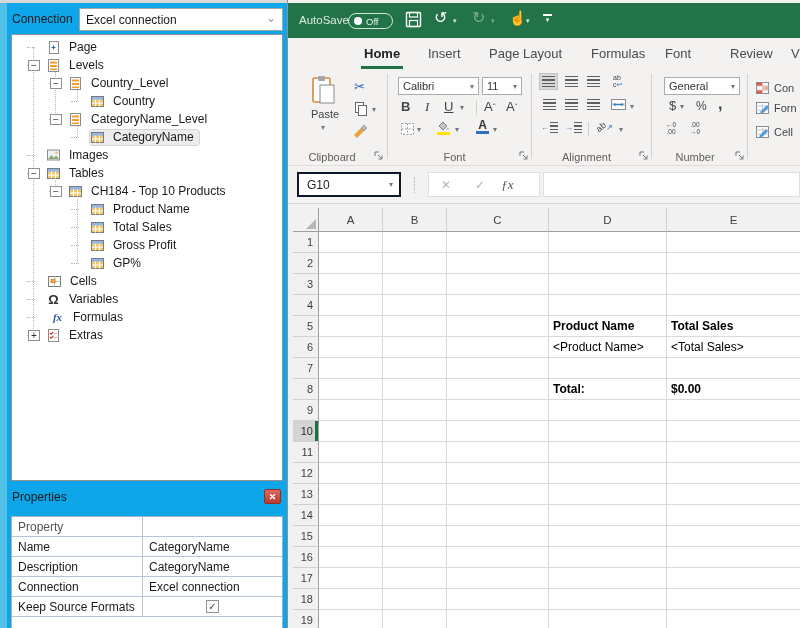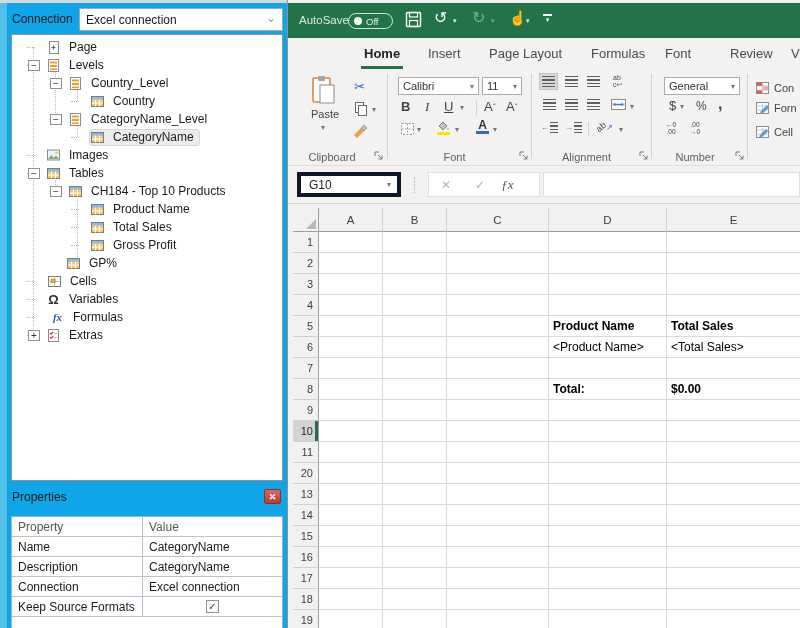--- a/index.html
+++ b/index.html
@@ -68,21 +68,21 @@
   .und { text-decoration:underline; font-size:13px; }
   .hl { width:13px; height:11px; background:repeating-linear-gradient(to bottom,#5f5f5f 0 1.4px,transparent 1.4px 3.4px); }
   .hl.sm { width:8px; }
   .actbox { background:#d8d8d8; outline:1px solid #c3c3c3; padding:2px; }
   .vdiv { position:absolute; width:1px; background:#d0d0d0; }
   .dec { font-size:6.5px; line-height:6.5px; color:#444; text-align:center; }
   .swatch { display:block; width:13px; height:3px; margin-top:0px; }
   .stylbl { font-size:11px; color:#444; white-space:nowrap; }
 
   .fbar { position:absolute; left:0; right:0; top:166px; height:38px; background:#f3f2f1; border-bottom:1px solid #d8d6d4; }
-  .namebox { position:absolute; left:9px; top:6px; width:104px; height:25px; background:#fff; border:4px solid #0f172a; font-size:12px; color:#222; display:flex; align-items:center; padding-left:8px; }
+  .namebox { position:absolute; left:9px; top:6px; width:104px; height:25px; background:#fff; border:2px solid #0f172a; font-size:12px; color:#222; display:flex; align-items:center; padding-left:8px; }
   .namebox .dda { position:absolute; right:6px; }
   .fdots { position:absolute; left:126px; top:11px; height:16px; border-left:1px dotted #b0b0b0; }
   .fbtns { position:absolute; left:140px; top:6px; width:112px; height:25px; background:#fff; border:1px solid #e1dfdd; display:flex; align-items:center; }
   .fbtns .fx { font-style:italic; font-family:"Liberation Serif", serif; color:#555; font-size:13px; }
   .fbtns span { display:inline-block; }
   .ffield { position:absolute; left:255px; top:6px; right:0; height:25px; background:#fff; border:1px solid #e1dfdd; font-size:12px; padding-left:6px; }
 
   .sheet { position:absolute; left:0; right:0; top:204px; bottom:0; background:#f1f1f1; }
   .grid { position:absolute; left:5px; top:4px; display:grid; grid-template-columns:26px 64px 64px 102px 118px 134px; grid-template-rows:24px repeat(19,21px); background:#fff; }
   .corner { background:#f1f1f1; border-right:1px solid #9e9e9e; border-bottom:1px solid #9e9e9e; position:relative; }
@@ -276,21 +276,21 @@
             <span class="ticon">
               <svg width="15" height="15">
                 <rect x="1.5" y="2.5" width="12" height="10" fill="#f4c969" stroke="#7a7a7a"></rect>
                 <rect x="2" y="3" width="11" height="2.6" fill="#8fb8e8"></rect>
                 <path d="M5.5 5.6v6.9M9.5 5.6v6.9M2 9h11" stroke="#fff"></path>
               </svg>
             </span>
             <span class="tlabel">Gross Profit</span>
           </span>
         </div>
-        <div class="trow" style="padding-left: 36px; text-align: right;">
+        <div class="trow" style="padding-left: 60px; text-align: right;">
           <span class="tstub" style="left: 59px; top: 9px; width: 8px;"></span>
           <span class="texp empty"></span>
           <span class="titem">
             <span class="ticon">
               <svg width="15" height="15">
                 <rect x="1.5" y="2.5" width="12" height="10" fill="#f4c969" stroke="#7a7a7a"></rect>
                 <rect x="2" y="3" width="11" height="2.6" fill="#8fb8e8"></rect>
                 <path d="M5.5 5.6v6.9M9.5 5.6v6.9M2 9h11" stroke="#fff"></path>
               </svg>
             </span>
@@ -346,21 +346,20 @@
           </span>
         </div>
       </div>
     <span class="props-title">Properties</span>
     <div class="close-btn">
         <span>✕</span>
       </div>
     <div class="props-table" id="propstable">
         <div class="prow phead">
           <div class="pc1">Property</div>
-          <div class="pc2">Value</div>
         </div>
         <div class="prow">
           <div class="pc1">Name</div>
           <div class="pc2">CategoryName</div>
         </div>
         <div class="prow">
           <div class="pc1">Description</div>
           <div class="pc2">CategoryName</div>
         </div>
         <div class="prow">
@@ -672,21 +671,21 @@
           <div class="cell"></div>
           <div class="cell"></div>
           <div class="cell"></div>
           <div class="cell"></div>
           <div class="rh">11</div>
           <div class="cell"></div>
           <div class="cell"></div>
           <div class="cell"></div>
           <div class="cell"></div>
           <div class="cell"></div>
-          <div class="rh">20</div>
+          <div class="rh">12</div>
           <div class="cell"></div>
           <div class="cell"></div>
           <div class="cell"></div>
           <div class="cell"></div>
           <div class="cell"></div>
           <div class="rh">13</div>
           <div class="cell"></div>
           <div class="cell"></div>
           <div class="cell"></div>
           <div class="cell"></div>

